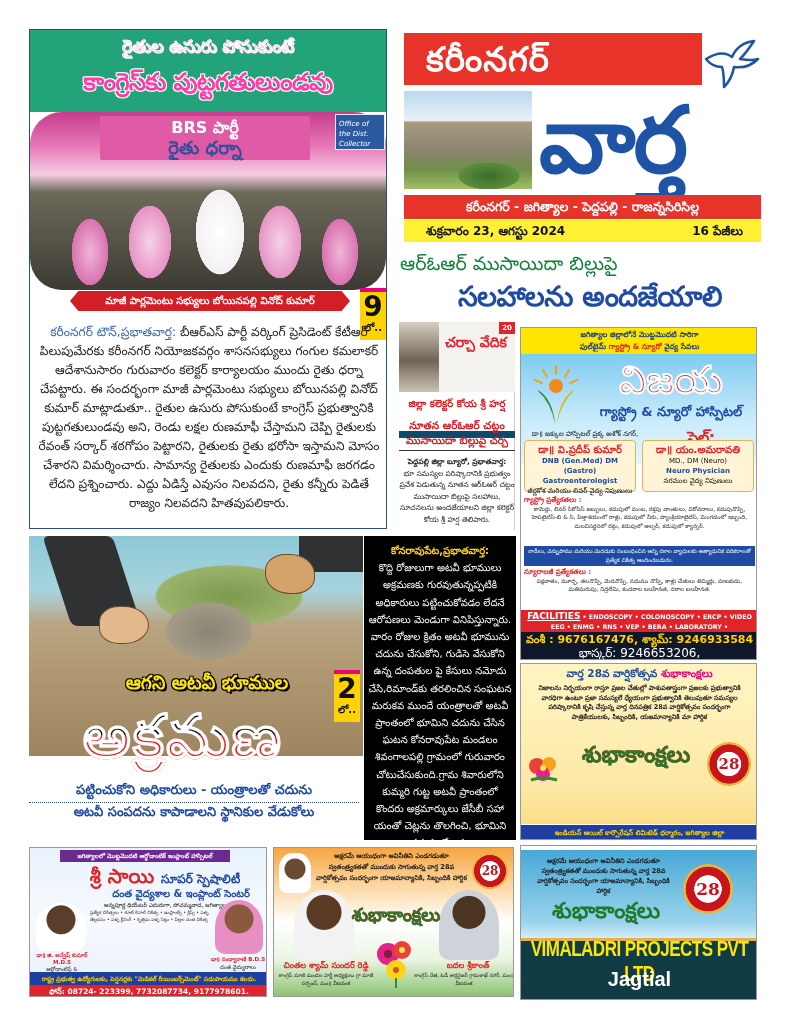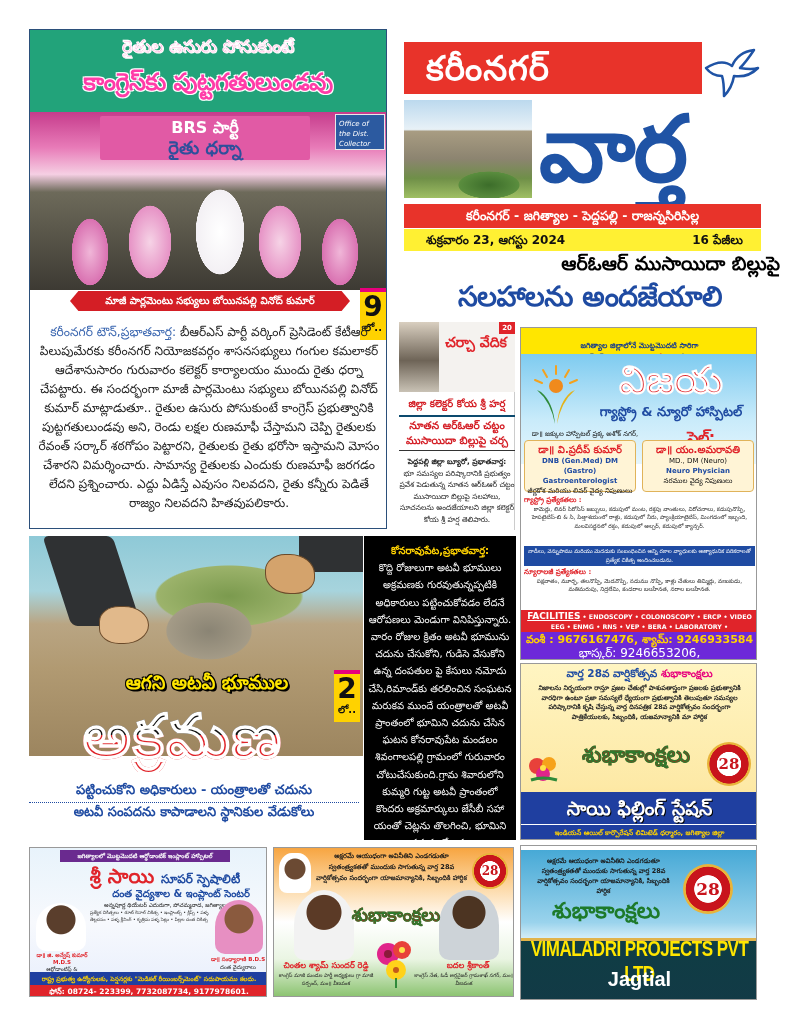--- a/index.html
+++ b/index.html
@@ -13,82 +13,83 @@
   #lead-kicker { position: absolute; left: 0; top: 6px; width: 100%; font-size: 17px; font-weight: bold; color: #ff5fb5; -webkit-text-stroke: 0.4px #fff; text-shadow: 1px 1px 0 #fff; }
   #lead-title { position: absolute; left: 0; top: 38px; width: 100%; font-size: 24px; font-weight: bold; color: #ff3ca8; text-shadow: 1px 1px 0 #fff, -1px -1px 0 #fff, 1px -1px 0 #fff, -1px 1px 0 #fff; letter-spacing: -0.5px; }
   #lead-photo { left: 0; top: 82px; width: 356px; height: 178px;
     background:
       radial-gradient(ellipse 40px 70px at 190px 120px, #ffffff 0, #f3f0f4 60%, transparent 61%),
       radial-gradient(ellipse 35px 60px at 120px 130px, #f6d3e6 0, #e692c5 60%, transparent 61%),
       radial-gradient(ellipse 35px 60px at 250px 130px, #f6d3e6 0, #e692c5 60%, transparent 61%),
       radial-gradient(ellipse 30px 55px at 60px 140px, #f0b6d8 0, #d971b1 60%, transparent 61%),
       radial-gradient(ellipse 30px 55px at 310px 140px, #f0b6d8 0, #d971b1 60%, transparent 61%),
       linear-gradient(180deg, #c63c8c 0, #e87bb8 20%, #f5cfe3 35%, #6d6a5a 45%, #3d3a33 100%);
+    border-radius: 32px;
   }
   #lead-banner { left: 70px; top: 4px; width: 210px; height: 44px; background: #e15aa5; border-radius: 2px; color: #fff; font-weight: bold; font-size: 16px; text-align: center; line-height: 20px; padding-top: 2px; }
   #lead-banner small { display: block; font-size: 18px; color: #2e4f9b; }
   #lead-office { left: 305px; top: 2px; width: 50px; height: 36px; background: #2c5aa0; color: #fff; font-size: 7px; font-style: italic; padding: 4px 3px; line-height: 10px; border: 1px solid #e8e8e8; }
   #lead-ribbon { left: 40px; top: 261px; width: 280px; height: 20px; background: #d41e25; color: #fff; font-size: 10px; font-weight: bold; text-align: center; line-height: 20px; clip-path: polygon(3% 0, 97% 0, 100% 50%, 97% 100%, 3% 100%, 0 50%); }
   .page-ref { width: 26px; height: 52px; background: #ffd200; border-top: 4px solid #e8007d; text-align: center; }
   .page-ref .num { display: block; font-size: 28px; font-weight: bold; line-height: 30px; color: #111; }
   .page-ref .lo { display: block; font-size: 10px; font-weight: bold; color: #111; }
   #lead-ref { left: 330px; top: 258px; }
   #lead-body { left: 8px; top: 293px; width: 342px; font-size: 12.2px; line-height: 19px; text-align: center; color: #222; }
   #lead-body .dateline { color: #3a66b0; }
 
   
-  #mast { left: 404px; top: 33px; width: 357px; height: 146px; margin-top: 9px; }
+  #mast { left: 404px; top: 33px; width: 357px; height: 146px; }
   #mast-red { left: 0; top: 0; width: 298px; height: 52px; background: #e8332a; color: #fff; font-size: 34px; font-weight: bold; line-height: 52px; padding-left: 22px; letter-spacing: 1px; }
   #mast-dove { left: 300px; top: 6px; width: 56px; height: 50px; }
   #mast-photo { left: 0; top: 58px; width: 128px; height: 98px;
     background:
       radial-gradient(ellipse 50px 22px at 85px 85px, #3c6d2a 0, #5a8d3e 60%, transparent 62%),
       linear-gradient(180deg, #bcd9ee 0, #e8f1f7 30%, #a89c82 32%, #8c8470 60%, #6f8f48 80%, #9fbf63 100%); }
   #mast-varta { left: 135px; top: 55px; width: 220px; height: 105px; font-size: 92px; font-weight: bold; color: #1f53a5; line-height: 105px; letter-spacing: -2px; }
   #mast-districts { left: 0; top: 162px; width: 357px; height: 24px; background: #e8332a; color: #fff; font-size: 12.5px; font-weight: bold; text-align: center; line-height: 24px; }
   #mast-dateline { left: 0; top: 187px; width: 357px; height: 22px; background: #fff033; color: #111; font-size: 12px; font-weight: bold; line-height: 22px; padding: 0 18px 0 22px; display: flex; justify-content: space-between; }
 
   
-  #orr-kicker { left: 400px; top: 252px; width: 380px; text-align: right; font-size: 19px; font-weight: bold; color: #000000; }
+  #orr-kicker { left: 400px; top: 252px; width: 380px; text-align: left; font-size: 19px; font-weight: normal; color: #15803d; }
   #orr-title { left: 400px; top: 280px; width: 380px; text-align: center; font-size: 28px; font-weight: bold; color: #1f4ba2; letter-spacing: -0.5px; }
   #orr-col { left: 399px; top: 322px; width: 116px; height: 208px; border-right: 1px solid #ccc; }
   #orr-photo { left: 0; top: 0; width: 116px; height: 70px;
     background:
       linear-gradient(90deg, transparent 0 40px, #f4f2ef 40px 116px),
       linear-gradient(180deg, #d9cfc0 0, #6e6457 55%, #c9c2b5 100%); }
   #orr-photo-sign { left: 40px; top: 2px; width: 74px; height: 36px; color: #e0242a; font-size: 14px; font-weight: bold; text-align: center; line-height: 36px; }
   #orr-photo-ref { left: 100px; top: 0; width: 16px; height: 12px; background: #e0242a; color: #fff; font-size: 7px; font-weight: bold; text-align: center; line-height: 12px; }
-  #orr-caption { left: 0; top: 76px; width: 116px; font-size: 10px; font-weight: bold; color: #d41e25; text-align: center; border-bottom: 2px solid #0c4a6e; padding-bottom: 3px; white-space: nowrap; overflow: hidden; }
+  #orr-caption { left: 0; top: 76px; width: 116px; font-size: 10px; font-weight: bold; color: #d41e25; text-align: center; border-bottom: 7px solid #0c4a6e; padding-bottom: 19px; white-space: nowrap; overflow: hidden; }
   #orr-sub { left: 0; top: 96px; width: 116px; font-size: 10.5px; font-weight: bold; color: #d41e25; text-align: center; line-height: 15px; border-bottom: 1px solid #333; padding-bottom: 2px; }
   #orr-body { left: 0; top: 134px; width: 116px; font-size: 7.4px; line-height: 11.5px; text-align: center; color: #222; }
   #orr-body .dl { font-weight: bold; }
 
   
   #hosp { left: 520px; top: 327px; width: 237px; height: 333px; border: 1px solid #999; overflow: hidden; background: #fff; }
-  #hosp-top { left: 0; top: 0; width: 237px; height: 26px; background: #ffe600; font-size: 7.5px; font-weight: bold; text-align: center; line-height: 12px; color: #1a3e8c; padding-top: 12px; }
+  #hosp-top { left: 0; top: 0; width: 237px; height: 26px; background: #ffe600; font-size: 7.5px; font-weight: bold; text-align: center; line-height: 12px; color: #1a3e8c; padding-top: 1px; }
   #hosp-top .red { color: #e0242a; }
   #hosp-main { left: 0; top: 26px; width: 237px; height: 110px; background: linear-gradient(180deg, #7ecbf0 0, #c9ebfa 60%, #e6f6fd 100%); }
   #hosp-logo { left: 10px; top: 8px; width: 50px; height: 64px; }
   #hosp-name { left: 70px; top: 2px; width: 160px; text-align: center; font-size: 38px; font-weight: bold; color: #e0242a; -webkit-text-stroke: 1px #fff; line-height: 48px; }
   #hosp-sub { left: 70px; top: 50px; width: 160px; text-align: center; font-size: 13px; font-weight: bold; color: #1f4ba2; }
   #hosp-addr { left: 4px; top: 74px; width: 120px; font-size: 6.8px; line-height: 12px; color: #111; text-align: center; }
   #hosp-phone { left: 125px; top: 74px; width: 110px; font-size: 16px; font-weight: bold; color: #e0242a; text-align: center; letter-spacing: -0.5px; }
   .doc { top: 112px; width: 112px; height: 52px; background: #fff4d6; border: 1px solid #e0b35a; border-radius: 4px; text-align: center; font-size: 7px; line-height: 10px; padding-top: 2px; }
   .doc .dn { display: block; font-size: 10px; font-weight: bold; color: #e0242a; line-height: 13px; }
   .doc .bl { color: #1f4ba2; font-weight: bold; }
   #hosp-doc1 { left: 3px; }
   #hosp-doc2 { left: 121px; }
   #hosp-serv { left: 3px; top: 168px; width: 231px; height: 50px; font-size: 5.8px; line-height: 8.5px; text-align: center; color: #333; }
   #hosp-serv .h { color: #e0242a; font-weight: bold; font-size: 7px; text-align: left; display: block; }
   #hosp-band { left: 3px; top: 218px; width: 231px; height: 20px; background: #1f4ba2; color: #fff; font-size: 5.6px; line-height: 9px; text-align: center; padding-top: 1px; }
   #hosp-neuro { left: 3px; top: 240px; width: 231px; height: 42px; font-size: 5.8px; line-height: 8.5px; text-align: center; color: #333; }
   #hosp-neuro .h { color: #e0242a; font-weight: bold; font-size: 7px; text-align: left; display: block; }
   #hosp-fac { left: 0; top: 282px; width: 237px; height: 22px; background: #e0242a; color: #fff; font-size: 6.3px; font-weight: bold; line-height: 10px; text-align: center; padding-top: 1px; }
   #hosp-fac .big { font-size: 9px; text-decoration: underline; }
-  #hosp-contact { left: 0; top: 304px; width: 237px; height: 29px; background: #6d28d9; color: #ffd200; font-size: 11px; font-weight: bold; text-align: center; line-height: 14px; padding-top: 1px; }
+  #hosp-contact { left: 0; top: 304px; width: 237px; height: 29px; background: #0f172a; color: #ffd200; font-size: 11px; font-weight: bold; text-align: center; line-height: 14px; padding-top: 1px; }
   #hosp-contact .sm { display: block; color: #fff; font-size: 12px; font-weight: normal; line-height: 12px; }
 
   
   #forest { left: 29px; top: 536px; width: 334px; height: 304px; overflow: hidden; }
   #forest-img { left: 0; top: 0; width: 334px; height: 220px;
     background:
       radial-gradient(ellipse 60px 40px at 180px 95px, #8a8474 0, #a49b87 70%, transparent 72%),
       radial-gradient(ellipse 120px 50px at 200px 60px, #7b9a4e 0, #9cb36b 60%, transparent 62%),
       linear-gradient(180deg, #8ec9d7 0, #a7d4dd 25%, #b9a583 40%, #b19a72 60%, #9c855f 100%); }
   #hand-left { left: 28px; top: 0; width: 70px; height: 90px; background: #2f3133; transform: skewX(18deg); border-radius: 6px; }
@@ -300,21 +301,20 @@
     <circle cx="10" cy="12" r="8" fill="#e8413a"></circle>
       <circle cx="22" cy="10" r="7" fill="#f6a21b"></circle>
       <circle cx="16" cy="20" r="7" fill="#e0248a"></circle>
     <circle cx="16" cy="14" r="3" fill="#ffe14a"></circle>
       <path d="M4 26 Q16 22 30 26" stroke="#2f8a3a" stroke-width="3" fill="none"></path>
   </svg>
   <div id="sai-wish" class="abs">శుభాకాంక్షలు</div>
   <div id="sai-badge" class="abs badge28">
     <span style="font-size:15px">28</span>
   </div>
-  <div id="sai-name" class="abs">సాయి ఫిల్లింగ్ స్టేషన్</div>
   <div id="sai-addr" class="abs">ఇండియన్ ఆయిల్ కార్పొరేషన్ లిమిటెడ్ ధర్మారం, జగిత్యాల జిల్లా</div>
 </div>
 
 <div id="vim" class="abs">
   <div id="vim-text" class="abs">అక్షరమే ఆయుధంగా అవినీతిని ఎండగడుతూ స్వతంత్ర్యకతతో ముందుకు సాగుతున్న వార్త 28వ వార్షికోత్సవం సందర్భంగా యాజమాన్యానికి, సిబ్బందికి హార్దిక</div>
   <div id="vim-wish" class="abs">శుభాకాంక్షలు</div>
   <div id="vim-badge" class="abs badge28">
     <span style="font-size:17px">28</span>
   </div>
   <div id="vim-bottom" class="abs"></div>

